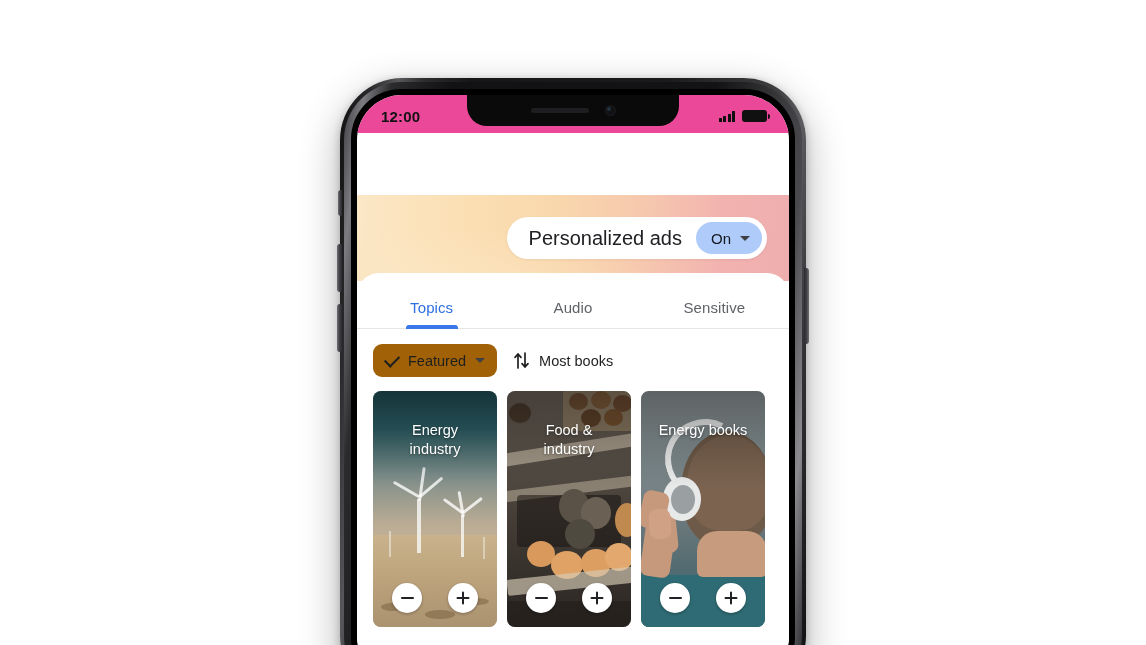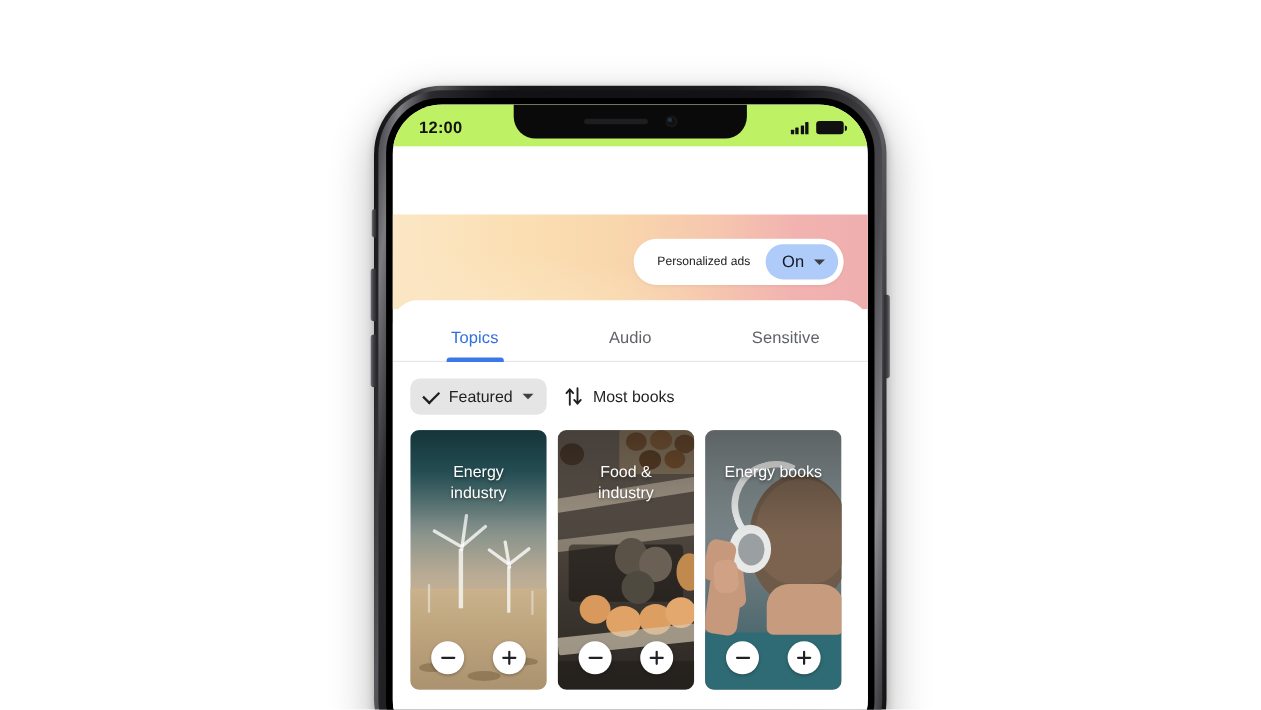--- a/index.html
+++ b/index.html
@@ -61,21 +61,21 @@
   #front-camera { width: 11px; height: 11px; border-radius: 50%; background: #111114;
                   box-shadow: inset 0 0 0 2px #17171a; position: relative; }
   #front-camera::after { content:""; position:absolute; left:2.5px; top:2px; width:4px; height:4px;
                          border-radius:50%; background:#22343f; }
 
   
   #status-bar {
     position: absolute; top: 0; left: 0; right: 0; height: 38px;
     display: flex; align-items: center; justify-content: space-between;
     padding: 4px 22px 0 24px;
-    background: #bef264;
+    background: #ec4899;
     z-index: 30;
   }
   #status-time { font-size: 15px; font-weight: bold; color: #121212; letter-spacing: .2px; }
   #status-right { display: flex; align-items: center; gap: 7px; }
   #signal-bars { display: flex; align-items: flex-end; gap: 1.5px; height: 11px; }
   #signal-bars i { display:block; width: 3px; background: #101010; border-radius: .5px; }
   #signal-bars i:nth-child(1){ height: 4px; }
   #signal-bars i:nth-child(2){ height: 6px; }
   #signal-bars i:nth-child(3){ height: 8px; }
   #signal-bars i:nth-child(4){ height: 11px; }
@@ -104,21 +104,21 @@
       radial-gradient(120% 150% at 8% 120%, #fbe6c4 0%, rgba(251,230,196,0) 55%),
       linear-gradient(93deg, #fbe7c6 0%, #fbdfb3 26%, #f9d7ac 46%, #f6c8ae 66%, #f2b3b0 84%, #eeaeae 100%);
     z-index: 10;
   }
   #personalized-ads-pill {
     position: absolute; right: 22px; top: 22px;
     height: 42px; border-radius: 21px; background: #ffffff;
     display: flex; align-items: center; padding: 0 5px 0 22px; gap: 14px;
     box-shadow: 0 1px 3px rgba(0,0,0,.06);
   }
-  #personalized-ads-label { font-size: 11px; color: #202124; white-space: nowrap; }
+  #personalized-ads-label { font-size: 20px; color: #202124; white-space: nowrap; }
   #personalized-ads-state {
     height: 32px; border-radius: 16px; background: #aecbfa;
     display: flex; align-items: center; gap: 9px; padding: 0 12px 0 15px;
   }
   #state-text { font-size: 15px; color: #14181f; font-weight: 500; }
   .caret-down {
     width: 0; height: 0; border-left: 5px solid transparent; border-right: 5px solid transparent;
     border-top: 5.5px solid #3c4043;
   }
 
@@ -143,21 +143,21 @@
   .tab-underline {
     position: absolute; left: 50%; transform: translateX(-50%); bottom: -1px;
     width: 52px; height: 4px; border-radius: 3px 3px 0 0; background: #3a77e8;
   }
 
   
   #filter-row { display: flex; align-items: center; gap: 16px; padding: 15px 0 14px 16px; }
   #featured-chip {
     display: flex; align-items: center; gap: 9px;
     height: 33px; padding: 0 12px 0 12px;
-    background: #e5e5e5; border-radius: 9px;
+    background: #a16207; border-radius: 9px;
   }
   #featured-label { font-size: 14.5px; color: #1f1f1f; }
   .check-icon { width: 14px; height: 9px; border-left: 2px solid #1f1f1f; border-bottom: 2px solid #1f1f1f;
                 transform: rotate(-45deg); margin-top: -3px; }
   #sort-control { display: flex; align-items: center; gap: 9px; }
   #sort-label { font-size: 14.5px; color: #1f1f1f; }
 
   
   #cards-row { display: flex; gap: 10px; padding: 0 0 0 16px; }
   .topic-card {

